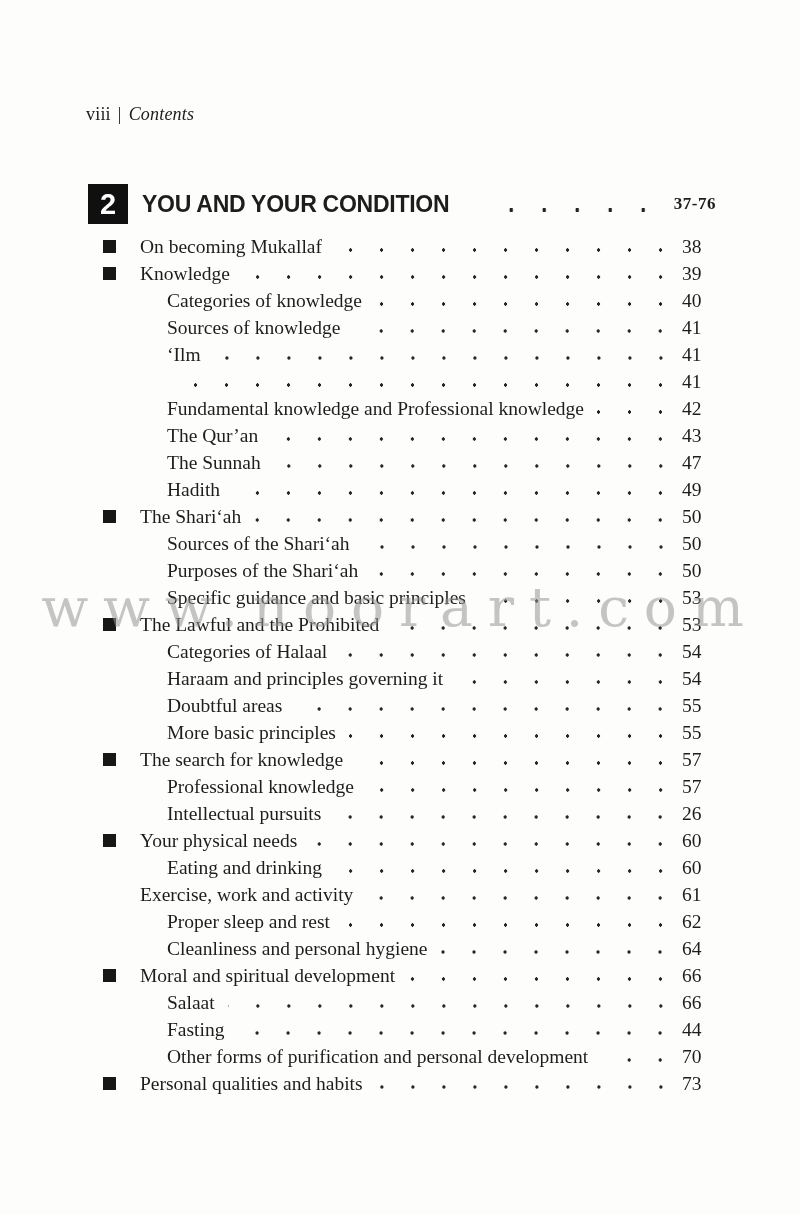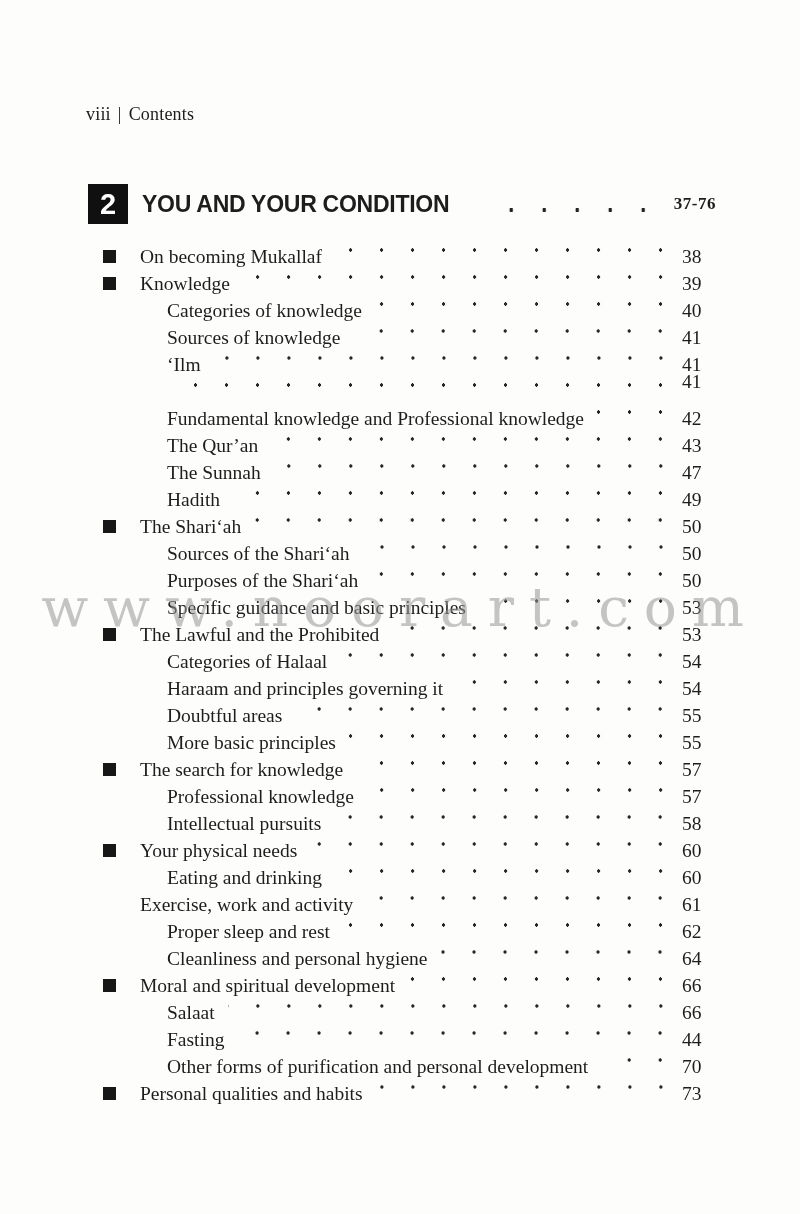--- a/index.html
+++ b/index.html
@@ -12,21 +12,21 @@
     font-family:"Liberation Serif", serif;
     overflow:hidden;
   }
   
   .running-header{
     position:absolute;left:86px;top:104px;
     font-size:18px;letter-spacing:0.2px;
     white-space:nowrap;
   }
   .running-header .sep{padding:0 7px;font-weight:400;color:#222;}
-  .running-header .section{}
+  .running-header .section{font-style:italic;}
   
   .chapter-row{
     position:absolute;left:88px;right:84px;top:183px;
     height:42px;
     display:flex;align-items:center;
   }
   .chapter-num{
     flex:none;
     width:40px;height:40px;
     background:#101010;color:#fff;
@@ -66,21 +66,21 @@
     height:27px;
     font-size:19.5px;
     line-height:27px;
   }
   .bullet-area{flex:none;width:52px;}
   .toc-row.l2 .bullet-area{width:79px;}
   .sq{
     display:inline-block;width:13px;height:13px;
     background:#171717;margin-left:15px;
   }
-  .toc-label{flex:none;white-space:nowrap;margin-top:10px;}
+  .toc-label{flex:none;white-space:nowrap;}
   .toc-leader{
     flex:1;align-self:stretch;
     margin-left:13px;margin-right:4px;
     background-image:radial-gradient(circle, #262626 1.55px, transparent 1.85px);
     background-size:31px 6px;
     background-repeat:repeat-x;
     background-position:right 2px bottom 7px;
   }
   .toc-page{flex:none;width:34px;white-space:nowrap;}
   
@@ -235,21 +235,21 @@
       <li class="toc-row l2 no-bullet">
     <span class="bullet-area"></span>
     <span class="toc-label">Professional knowledge</span>
     <span class="toc-leader"></span>
     <span class="toc-page">57</span>
   </li>
       <li class="toc-row l2 no-bullet">
     <span class="bullet-area"></span>
     <span class="toc-label">Intellectual pursuits</span>
     <span class="toc-leader"></span>
-    <span class="toc-page">58</span>
+    <span class="toc-page">26</span>
   </li>
       <li class="toc-row l1">
     <span class="bullet-area"><span class="sq"></span></span>
     <span class="toc-label">Your physical needs</span>
     <span class="toc-leader"></span>
     <span class="toc-page">60</span>
   </li>
       <li class="toc-row l2 no-bullet">
     <span class="bullet-area"></span>
     <span class="toc-label">Eating and drinking</span>

